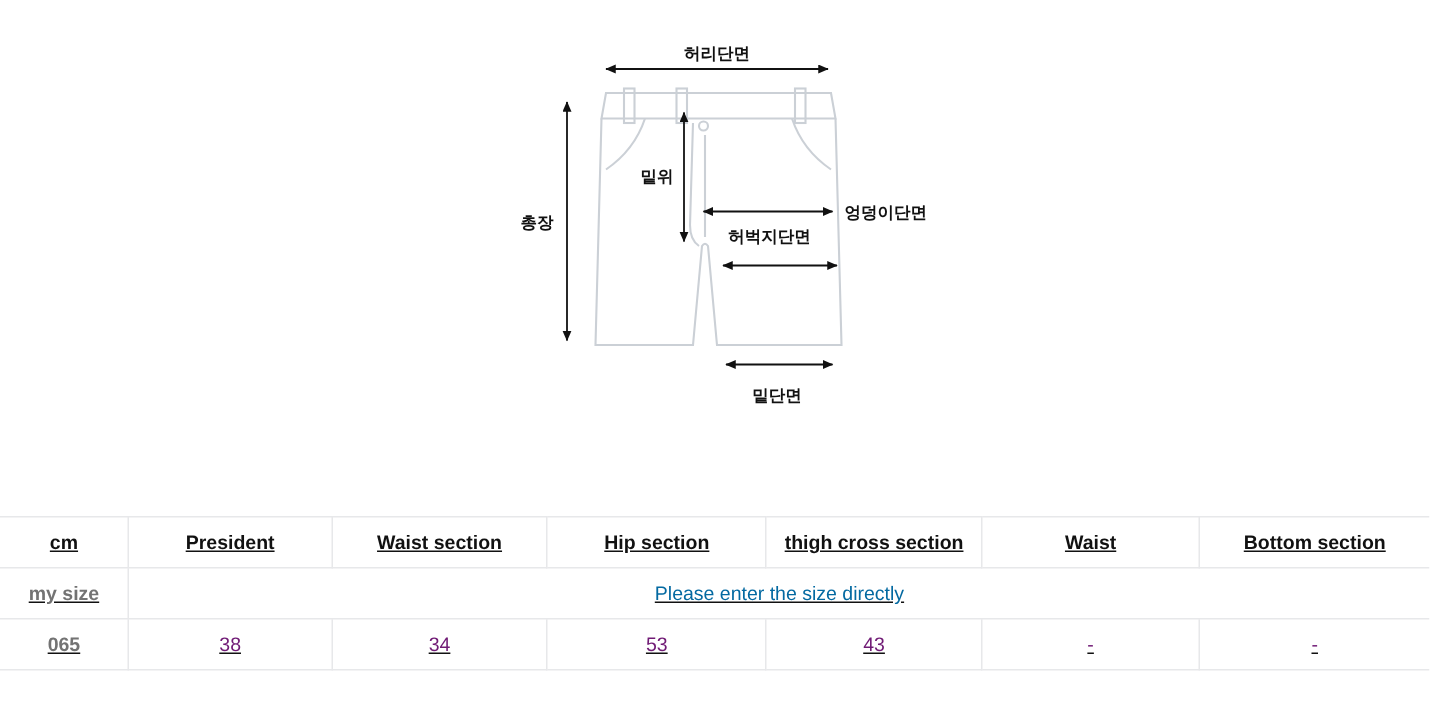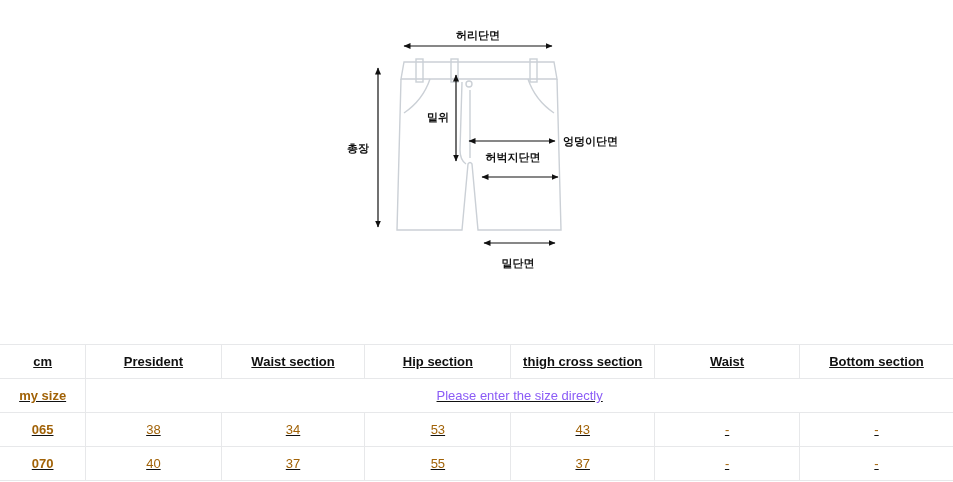--- a/index.html
+++ b/index.html
@@ -49,23 +49,23 @@
     background: #fff;
     padding: 0 4px;
   }
   table.size-table th:first-child, table.size-table td:first-child { border-left: none; }
   table.size-table th:last-child, table.size-table td:last-child { border-right: none; }
   table.size-table th {
     font-weight: 600;
     color: #111;
     font-size: 13px;
   }
-  td.size-label { font-weight: 600; color: #a16207; }
-  td.value { color: #a16207; font-weight: 400; }
-  td.placeholder-cell { color: #8b5cf6; font-weight: 400; }
+  td.size-label { font-weight: 600; color: #737373; }
+  td.value { color: #701a75; font-weight: 400; }
+  td.placeholder-cell { color: #0369a1; font-weight: 400; }
 </style>
 </head>
 <body>
 
 <div class="stage">
 
   <div class="diagram-wrap">
     <svg width="953" height="290" viewBox="0 0 953 290">
       <defs>
         <marker id="ah" markerWidth="9" markerHeight="8" refX="6.5" refY="3" orient="auto-start-reverse" markerUnits="userSpaceOnUse">
@@ -140,26 +140,17 @@
         </tr>
         <tr>
           <td class="size-label">065</td>
           <td class="value">38</td>
           <td class="value">34</td>
           <td class="value">53</td>
           <td class="value">43</td>
           <td class="value">-</td>
           <td class="value">-</td>
         </tr>
-        <tr>
-          <td class="size-label">070</td>
-          <td class="value">40</td>
-          <td class="value">37</td>
-          <td class="value">55</td>
-          <td class="value">37</td>
-          <td class="value">-</td>
-          <td class="value">-</td>
-        </tr>
       </tbody>
     </table>
   </div>
 
 </div>
 
 </body></html>

